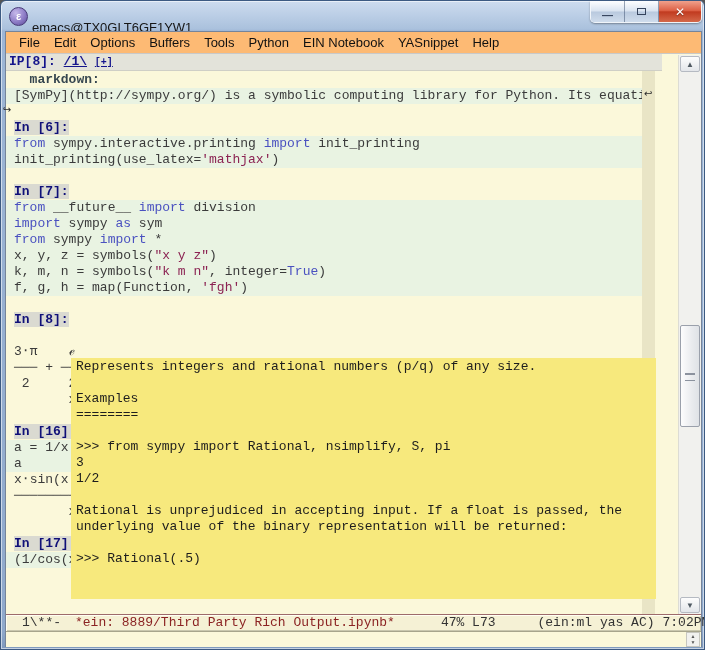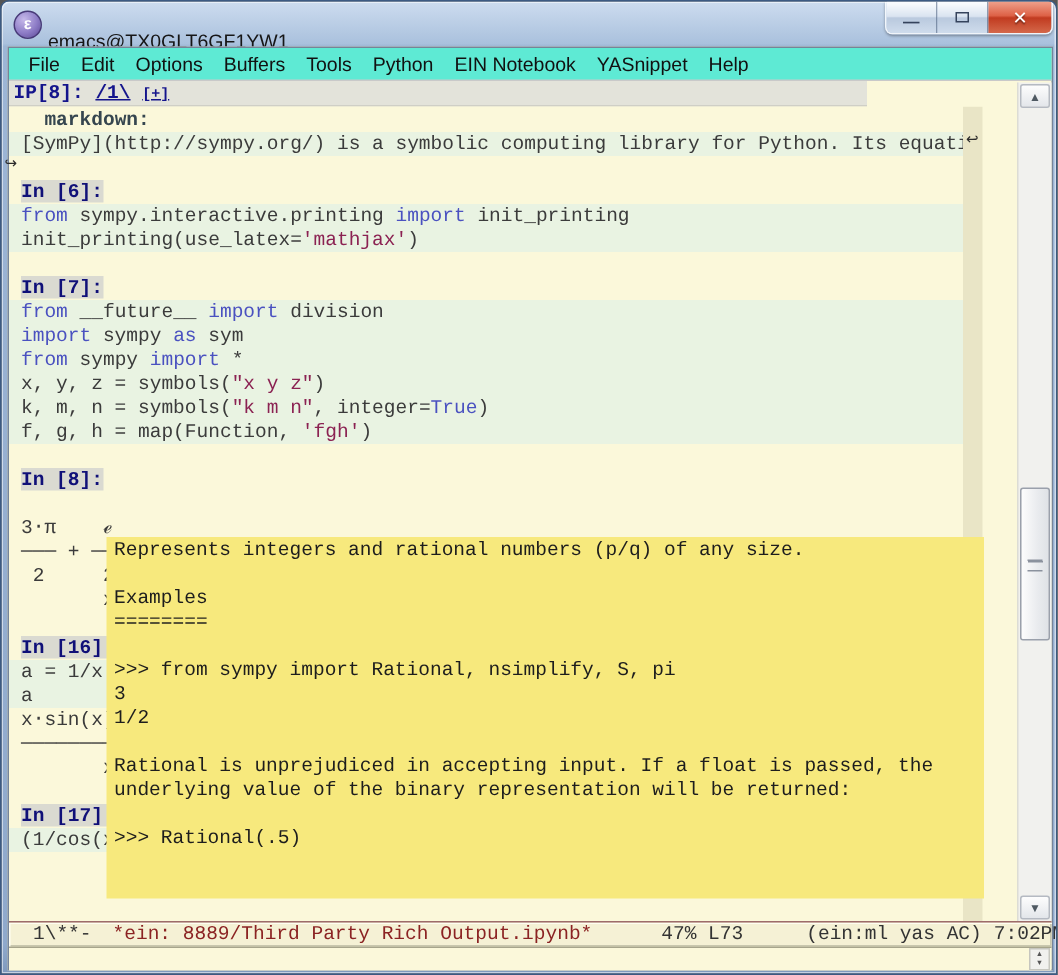--- a/index.html
+++ b/index.html
@@ -26,25 +26,25 @@
   .btn-close{width:42px;background:linear-gradient(#f0a18c,#dd6146 45%,#c13b20 52%,#d4684a);
     color:#fff;border-right:none;}
   .glyph-min{font-size:11px;font-weight:bold;line-height:8px;margin-top:7px;}
   .glyph-max{font-size:9px;font-weight:bold;border:1.5px solid #35435c;width:9px;height:7px;box-sizing:border-box;}
   .glyph-x{font-size:12px;font-weight:bold;text-shadow:0 1px 1px rgba(0,0,0,.4);}
 
   
   #client{position:absolute;left:4px;top:30px;width:697px;height:616px;background:#fbf8da;
     border:1px solid #75849a;box-sizing:border-box;}
 
-  #menubar{position:absolute;left:0;top:0;width:695px;height:22px;background:#5eead4;
+  #menubar{position:absolute;left:0;top:0;width:695px;height:22px;background:#fdba74;
     border-bottom:1px solid #c9c9c9;display:flex;align-items:center;padding-left:6px;box-sizing:border-box;}
   .menu-item{font-size:13px;color:#111;padding:0 7px;white-space:nowrap;}
 
-  #header-line{position:absolute;left:0;top:22px;width:572px;height:17px;background:#e3e3da;
+  #header-line{position:absolute;left:0;top:22px;width:656px;height:17px;background:#e3e3da;
     font-size:13px;font-weight:bold;color:#14148c;padding-left:3px;box-sizing:border-box;
     border-bottom:1px solid #cfcfc6;white-space:pre;line-height:16px;}
   .hl-link{text-decoration:underline;}
   .hl-plus{font-size:10px;text-decoration:underline;}
 
   
   #buffer-area{position:absolute;left:0;top:39px;width:672px;height:543px;background:#fbf8da;overflow:hidden;}
   #fringe-right{position:absolute;left:636px;top:0;width:13px;height:543px;background:#e9e5c6;}
   #buffer-lines{position:absolute;left:0;top:1px;width:636px;}
   .line{height:16px;line-height:16px;font-size:13px;white-space:pre;overflow:hidden;width:636px;color:#3b3b3b;}

